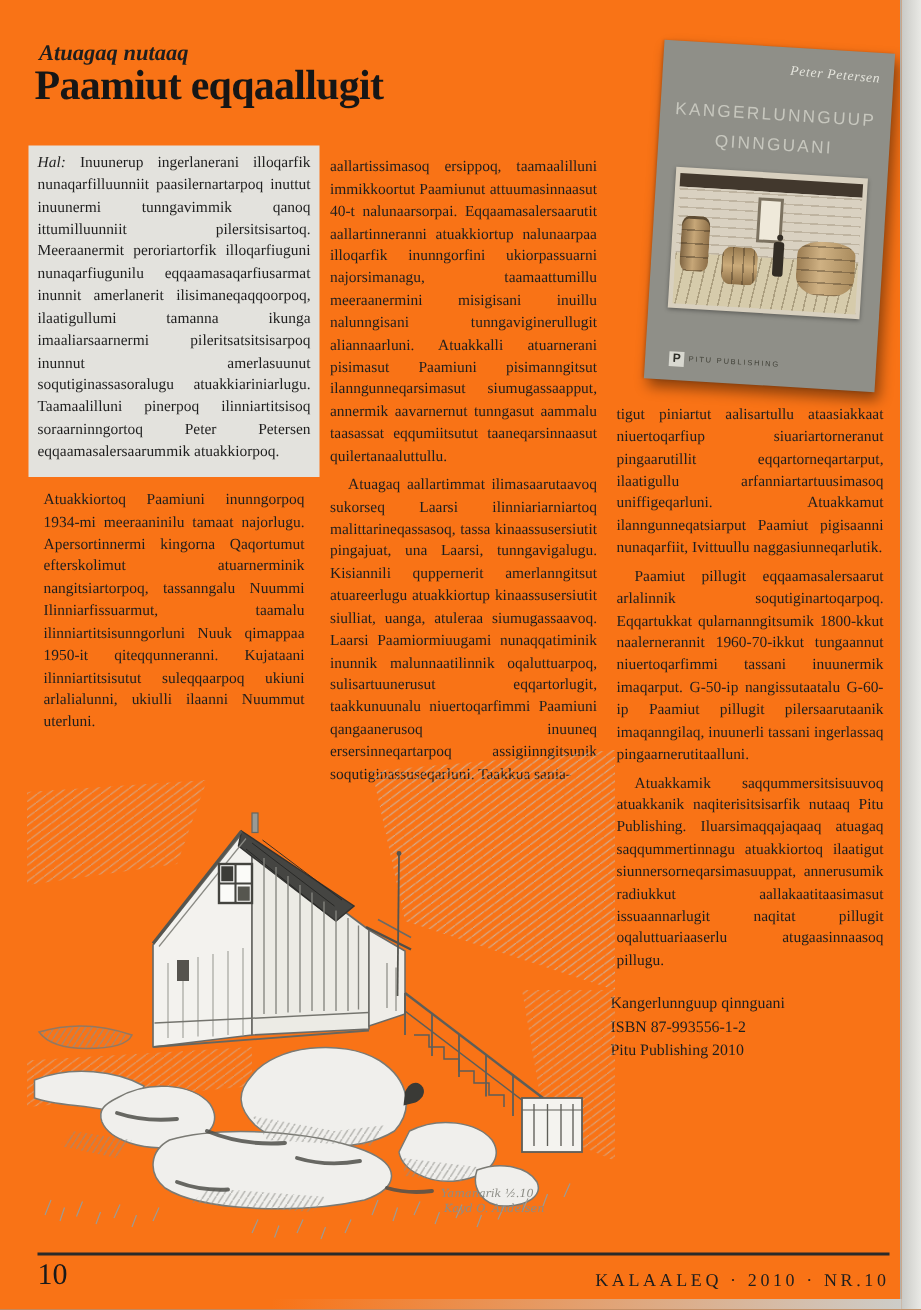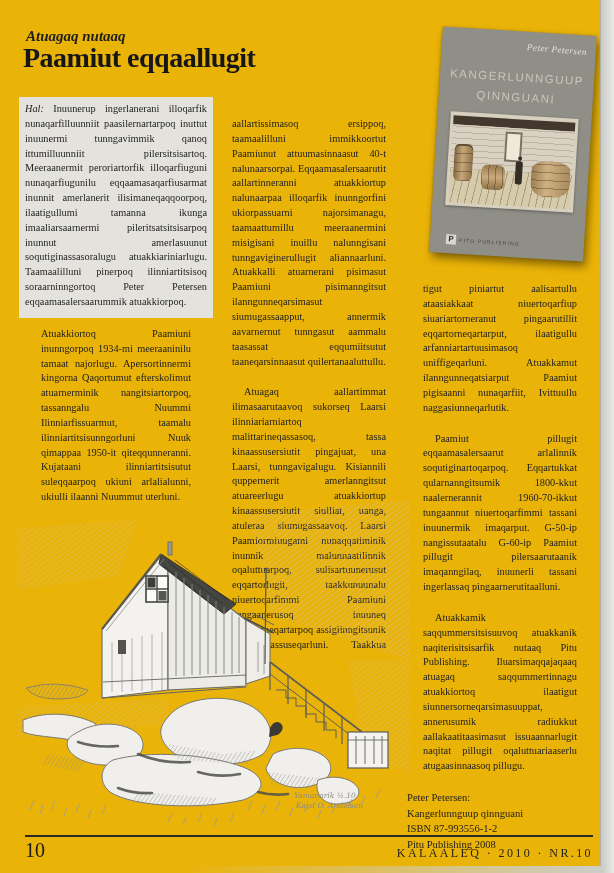--- a/index.html
+++ b/index.html
@@ -1,26 +1,26 @@
 <!DOCTYPE html>
 <html><head>
 <meta charset="utf-8">
 <style>
   html,body{margin:0;padding:0;background:#9a9a96;}
-  .page{position:relative;width:614px;height:873px;background:#eab308;overflow:hidden;
+  .page{position:relative;width:614px;height:873px;background:#f97316;overflow:hidden;
         font-family:"Liberation Serif",serif;color:#1e1e1e;margin:0 auto;}
   
   .kicker{position:absolute;left:26px;top:28px;font-style:italic;font-weight:bold;font-size:15px;}
   .title{position:absolute;left:23px;top:42px;margin:0;font-size:28px;font-weight:bold;letter-spacing:-0.5px;color:#161616;}
   
   .col{position:absolute;}
   .col1{left:25px;top:101px;width:182px;}
   .col2{left:216px;top:101px;width:186px;}
   .col3{left:407px;top:266px;width:186px;}
-  .para{margin:16px;font-size:10.3px;line-height:14.85px;text-align:justify;}
+  .para{margin:4px;font-size:10.3px;line-height:14.85px;text-align:justify;}
   .indent{text-indent:12px;}
   .gap{margin-top:9px;}
   .leadbox{background:#e3e2dd;margin:-4px -6px 9px;padding:5px 6px 8px;font-size:10.3px;line-height:14.85px;text-align:justify;}
   .leadlabel{font-weight:normal;}
   .credits{margin-top:13px;font-size:10.6px;line-height:15.5px;}
   
   .cover{position:absolute;left:436px;top:31px;width:154px;height:226px;background:#8f8f88;
          transform:rotate(3.5deg);transform-origin:50% 50%;
          box-shadow:3px 5px 9px rgba(0,0,0,.45), -1px 0 2px rgba(0,0,0,.15);}
   .cover-author{position:absolute;top:11px;right:9px;font-style:italic;font-size:9px;color:#e4e4dc;
@@ -80,24 +80,23 @@
   <section class="col col2">
     <p class="para">aallartissimasoq ersippoq, taamaalilluni immikkoortut Paamiunut attuumasinnaasut 40-t nalunaarsorpai. Eqqaamasalersaarutit aallartinneranni atuakkiortup nalunaarpaa illoqarfik inunngorfini ukiorpassuarni najorsimanagu, taamaattumillu meeraanermini misigisani inuillu nalunngisani tunngaviginerullugit aliannaarluni. Atuakkalli atuarnerani pisimasut Paamiuni pisimanngitsut ilanngunneqarsimasut siumugassaapput, annermik aavarnernut tunngasut aammalu taasassat eqqumiitsutut taaneqarsinnaasut quilertanaaluttullu.</p>
     <p class="para indent">Atuagaq aallartimmat ilimasaarutaavoq sukorseq Laarsi ilinniariarniartoq malittarineqassasoq, tassa kinaassusersiutit pingajuat, una Laarsi, tunngavigalugu. Kisiannili quppernerit amerlanngitsut atuareerlugu atuakkiortup kinaassusersiutit siulliat, uanga, atuleraa siumugassaavoq. Laarsi Paamiormiuugami nunaqqatiminik inunnik malunnaatilinnik oqaluttuarpoq, sulisartuunerusut eqqartorlugit, taakkunuunalu niuertoqarfimmi Paamiuni qangaanerusoq inuuneq ersersinneqartarpoq assigiinngitsunik soqutiginassuseqarluni. Taakkua sania-</p>
   </section>
 
   <section class="col col3">
     <p class="para">tigut piniartut aalisartullu ataasiakkaat niuertoqarfiup siuariartorneranut pingaarutillit eqqartorneqartarput, ilaatigullu arfanniartartuusimasoq uniffigeqarluni. Atuakkamut ilanngunneqatsiarput Paamiut pigisaanni nunaqarfiit, Ivittuullu naggasiunneqarlutik.</p>
     <p class="para indent">Paamiut pillugit eqqaamasalersaarut arlalinnik soqutiginartoqarpoq. Eqqartukkat qularnanngitsumik 1800-kkut naalernerannit 1960-70-ikkut tungaannut niuertoqarfimmi tassani inuunermik imaqarput. G-50-ip nangissutaatalu G-60-ip Paamiut pillugit pilersaarutaanik imaqanngilaq, inuunerli tassani ingerlassaq pingaarnerutitaalluni.</p>
     <p class="para indent">Atuakkamik saqqummersitsisuuvoq atuakkanik naqiterisitsisarfik nutaaq Pitu Publishing. Iluarsimaqqajaqaaq atuagaq saqqummertinnagu atuakkiortoq ilaatigut siunnersorneqarsimasuuppat, annerusumik radiukkut aallakaatitaasimasut issuaannarlugit naqitat pillugit oqaluttuariaaserlu atugaasinnaasoq pillugu.</p>
     <div class="credits">
-      <div>Peter Petersen:</div>
       <div>Kangerlunnguup qinnguani</div>
       <div>ISBN 87-993556-1-2</div>
-      <div>Pitu Publishing 2008</div>
+      <div>Pitu Publishing 2010</div>
     </div>
   </section>
 
   <div class="cover">
     <div class="cover-author">Peter Petersen</div>
     <div class="cover-title">
       <div>KANGERLUNNGUUP</div>
       <div>QINNGUANI</div>
     </div>
     <div class="cover-art">

